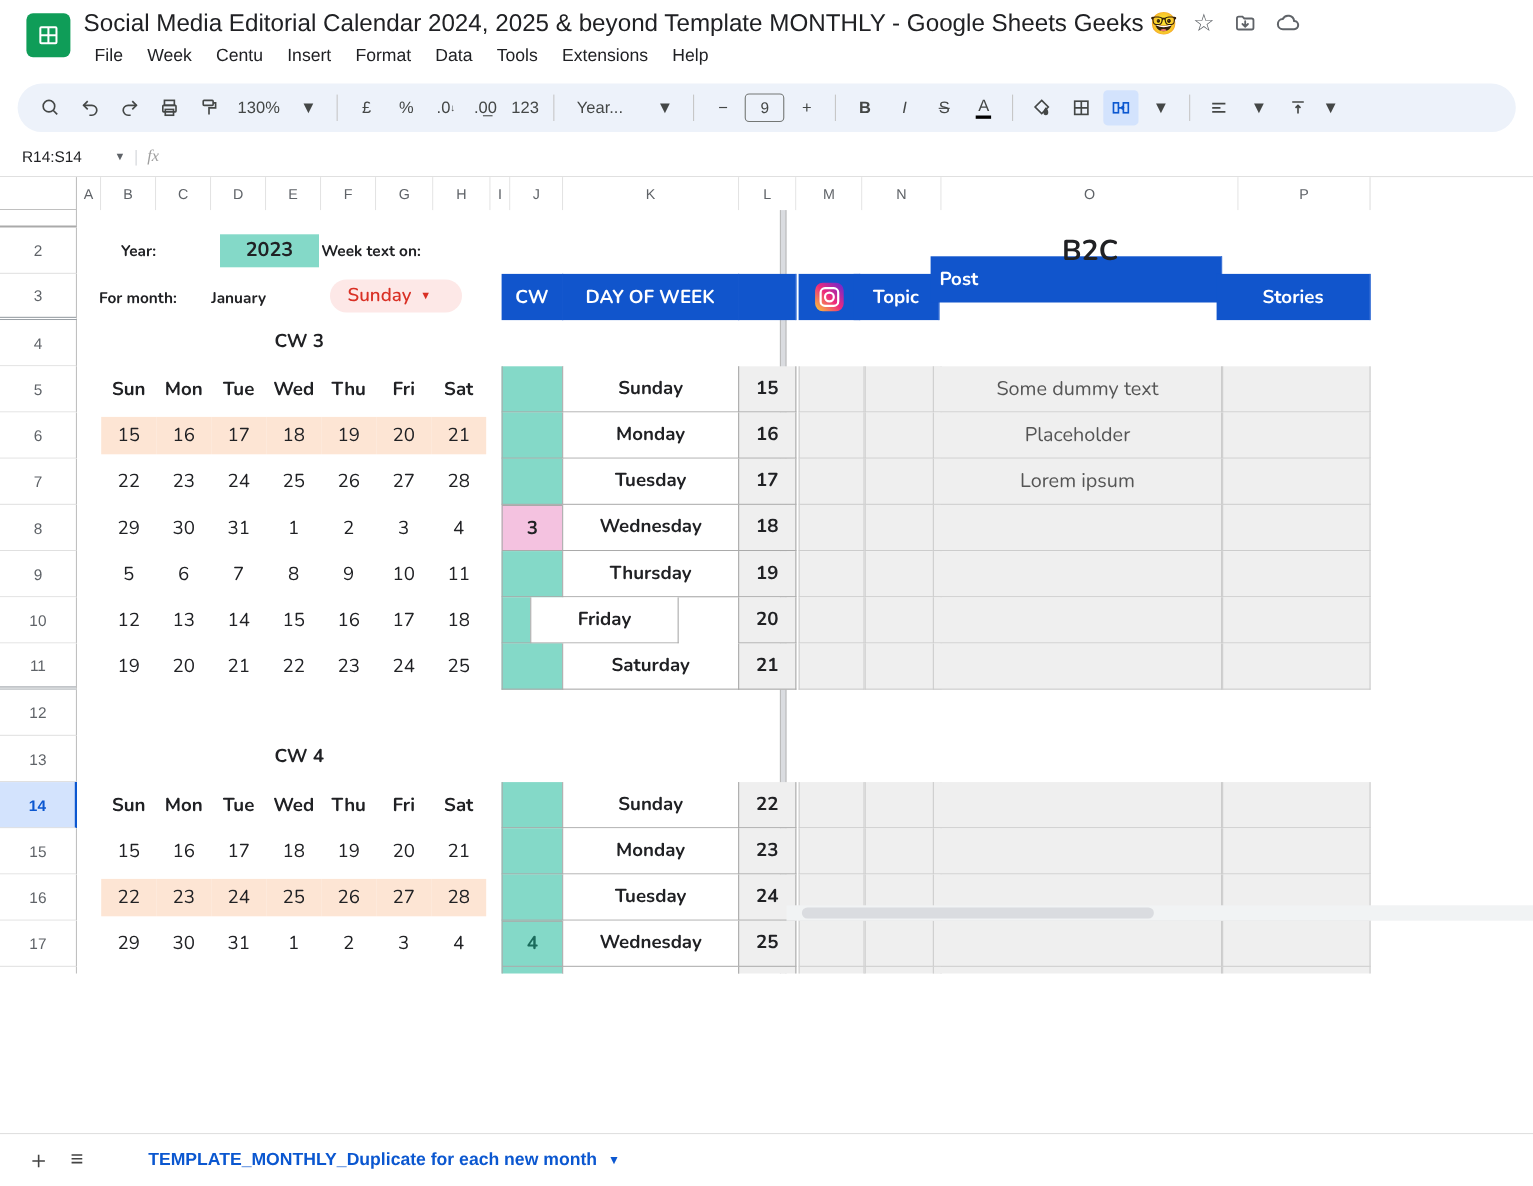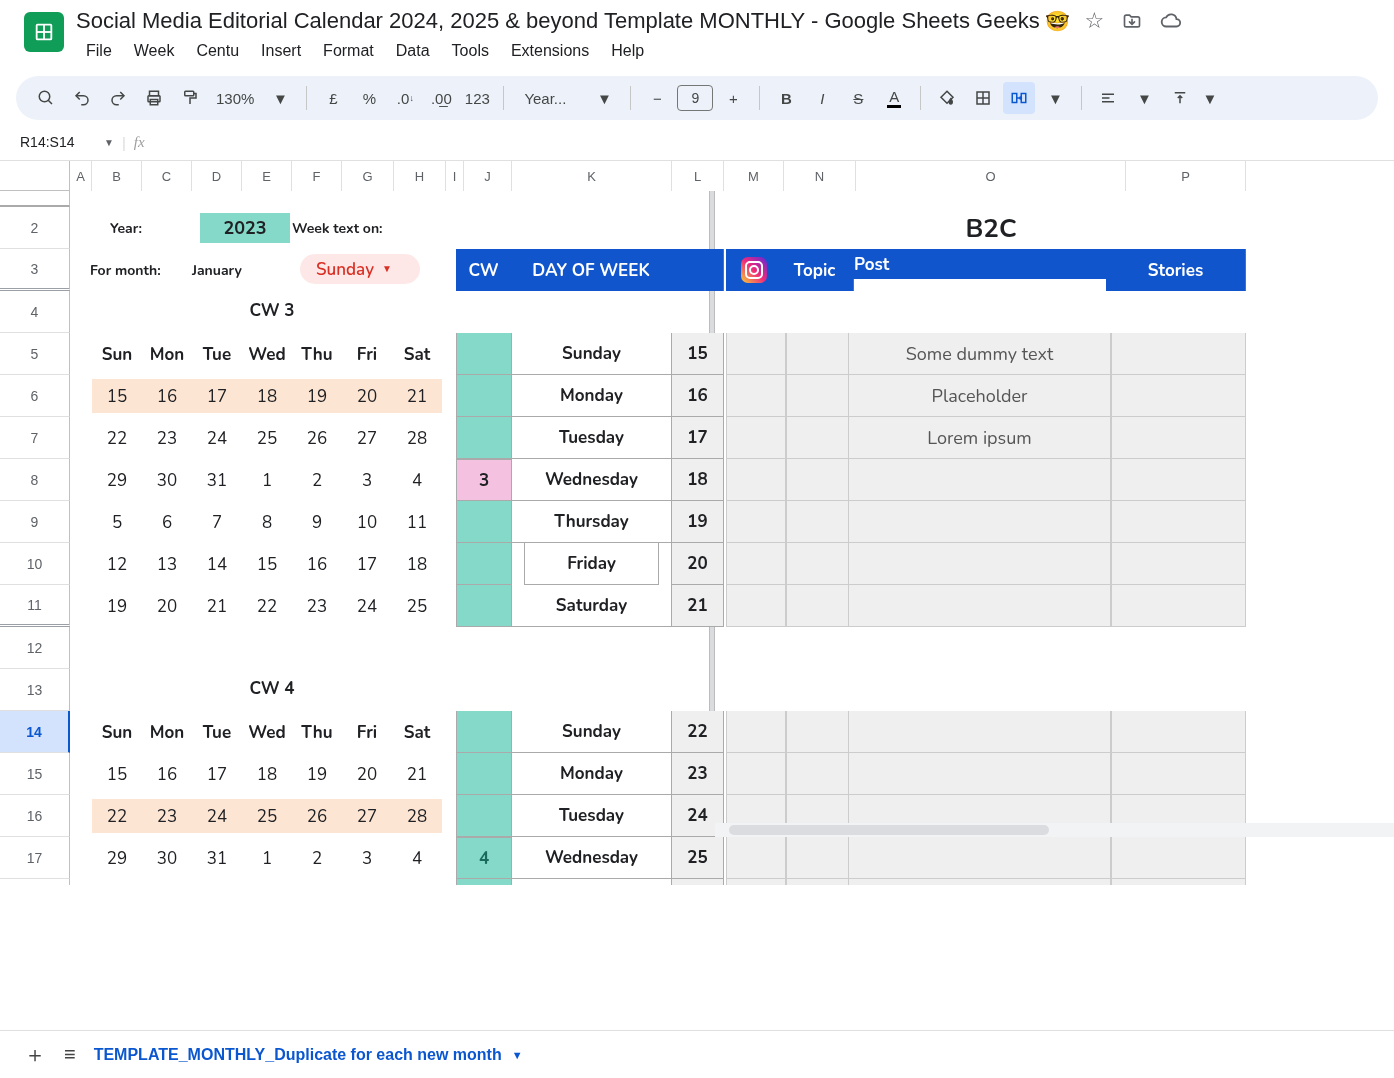--- a/index.html
+++ b/index.html
@@ -44,21 +44,21 @@
 .teal-cell { background: #84d9c8; border: 1px solid #aaa; border-top: none; }
 .pink-cell { background: #f4c2e0; font-weight: 700; font-size: 17px; justify-content: center; border: 1px solid #aaa; }
 .dow { font-size: 17px; font-weight: 700; border: 1px solid #aaa; border-top: none; background: #fff; justify-content: center; }
 .date-num { font-size: 17px; font-weight: 700; background: #efefef; border: 1px solid #aaa; border-top: none; justify-content: center; }
 .content-cell { background: #efefef; border: 1px solid #ccc; border-top: none; font-size: 18px; color: #555; justify-content: center; }
 .content-cell-empty { background: #efefef; border: 1px solid #ccc; border-top: none; }
 .ig-icon { width: 26px; height: 26px; background: linear-gradient(45deg,#f9ce34,#ee2a7b,#6228d7); border-radius: 7px; display: flex; align-items: center; justify-content: center; }
 .ig-icon::before { content: ''; width: 14px; height: 14px; border: 2px solid #fff; border-radius: 5px; position: absolute; }
 .ig-icon::after { content: ''; width: 6px; height: 6px; border: 2px solid #fff; border-radius: 50%; position: absolute; }
 .tabs { position: absolute; bottom: 0; left: 0; right: 0; height: 48px; border-top: 1px solid #e0e0e0; display: flex; align-items: center; padding: 0 24px; gap: 18px; background: #fff; font-size: 16px; }
-.tabs .tab { color: #0b57d0; font-weight: 600; display: flex; align-items: center; gap: 10px; }
+.tabs .tab { color: #0b57d0; font-weight: 600; display: flex; align-items: center; gap: 10px; margin-left: 41px; }
 .hscroll { position: absolute; bottom: 48px; left: 715px; right: 0; height: 14px; background: #f1f3f4; }
 .hscroll-thumb { position: absolute; left: 14px; width: 320px; height: 10px; top: 2px; background: #dadce0; border-radius: 5px; }
 .col-sep-thick { position: absolute; top: 0; bottom: 0; width: 6px; background: #dadce0; border-left: 1px solid #bbb; border-right: 1px solid #bbb; }
 svg { display: block; }
 </style>
 </head>
 <body>
 
 <div class="titlebar">
   <div class="logo">
@@ -263,21 +263,21 @@
       <div class="cell lbl" style="left: 90px; top: 96px; width: 110px; height: 26px;">For month:</div>
       <div class="cell lbl" style="left: 192px; top: 96px; width: 90px; height: 26px;">January</div>
       <div class="cell sunday-pill" style="left: 300px; top: 93px; width: 120px; height: 30px;">Sunday</div>
       <div class="cell blue-header" style="left: 456px; top: 88px; width: 56px; height: 42px;">CW</div>
       <div class="cell blue-header" style="left: 511px; top: 88px; width: 161px; height: 42px;">DAY OF WEEK</div>
       <div class="cell blue-header" style="left: 671px; top: 88px; width: 53px; height: 42px;"></div>
       <div class="cell blue-header" style="left: 726px; top: 88px; width: 56px; height: 42px;">
         <div class="ig-icon"></div>
       </div>
       <div class="cell blue-header" style="left: 776px; top: 88px; width: 78px; height: 42px;">Topic</div>
-      <div class="cell blue-header" style="left: 846px; top: 88px; width: 265px; height: 30px; justify-content: flex-start; padding-left: 8px;">Post</div>
+      <div class="cell blue-header" style="left: 846px; top: 72px; width: 265px; height: 42px; justify-content: flex-start; padding-left: 8px;">Post</div>
       <div class="cell blue-header" style="left: 1106px; top: 88px; width: 140px; height: 42px;">Stories</div>
       <div class="cell b2c" style="left: 726px; top: 46px; width: 530px; height: 42px;">B2C</div>
       <div class="cell cal-header" style="left: 232px; top: 136px; width: 80px; height: 26px;">CW  3</div>
       <div class="cell cal-day" style="left: 92px; top: 180px; width: 50px; height: 26px;">Sun</div>
       <div class="cell cal-day" style="left: 142px; top: 180px; width: 50px; height: 26px;">Mon</div>
       <div class="cell cal-day" style="left: 192px; top: 180px; width: 50px; height: 26px;">Tue</div>
       <div class="cell cal-day" style="left: 242px; top: 180px; width: 50px; height: 26px;">Wed</div>
       <div class="cell cal-day" style="left: 292px; top: 180px; width: 50px; height: 26px;">Thu</div>
       <div class="cell cal-day" style="left: 342px; top: 180px; width: 50px; height: 26px;">Fri</div>
       <div class="cell cal-day" style="left: 392px; top: 180px; width: 50px; height: 26px;">Sat</div>
@@ -388,21 +388,21 @@
       <div class="cell content-cell-empty" style="left: 848px; top: 298px; width: 263px; height: 42px;"></div>
       <div class="cell content-cell-empty" style="left: 1111px; top: 298px; width: 135px; height: 42px;"></div>
       <div class="cell teal-cell" style="left: 456px; top: 340px; width: 56px; height: 42px;"></div>
       <div class="cell dow" style="left: 511px; top: 340px; width: 161px; height: 42px;">Thursday</div>
       <div class="cell date-num" style="left: 671px; top: 340px; width: 53px; height: 42px;">19</div>
       <div class="cell content-cell-empty" style="left: 726px; top: 340px; width: 60px; height: 42px;"></div>
       <div class="cell content-cell-empty" style="left: 786px; top: 340px; width: 70px; height: 42px;"></div>
       <div class="cell content-cell-empty" style="left: 848px; top: 340px; width: 263px; height: 42px;"></div>
       <div class="cell content-cell-empty" style="left: 1111px; top: 340px; width: 135px; height: 42px;"></div>
       <div class="cell teal-cell" style="left: 456px; top: 382px; width: 56px; height: 42px;"></div>
-      <div class="cell dow" style="left: 524px; top: 382px; width: 135px; height: 42px;">Friday</div>
+      <div class="cell dow" style="left: 482px; top: 382px; width: 135px; height: 42px;">Friday</div>
       <div class="cell date-num" style="left: 671px; top: 382px; width: 53px; height: 42px;">20</div>
       <div class="cell content-cell-empty" style="left: 726px; top: 382px; width: 60px; height: 42px;"></div>
       <div class="cell content-cell-empty" style="left: 786px; top: 382px; width: 70px; height: 42px;"></div>
       <div class="cell content-cell-empty" style="left: 848px; top: 382px; width: 263px; height: 42px;"></div>
       <div class="cell content-cell-empty" style="left: 1111px; top: 382px; width: 135px; height: 42px;"></div>
       <div class="cell teal-cell" style="left: 456px; top: 424px; width: 56px; height: 42px;"></div>
       <div class="cell dow" style="left: 511px; top: 424px; width: 161px; height: 42px;">Saturday</div>
       <div class="cell date-num" style="left: 671px; top: 424px; width: 53px; height: 42px;">21</div>
       <div class="cell content-cell-empty" style="left: 726px; top: 424px; width: 60px; height: 42px;"></div>
       <div class="cell content-cell-empty" style="left: 786px; top: 424px; width: 70px; height: 42px;"></div>

